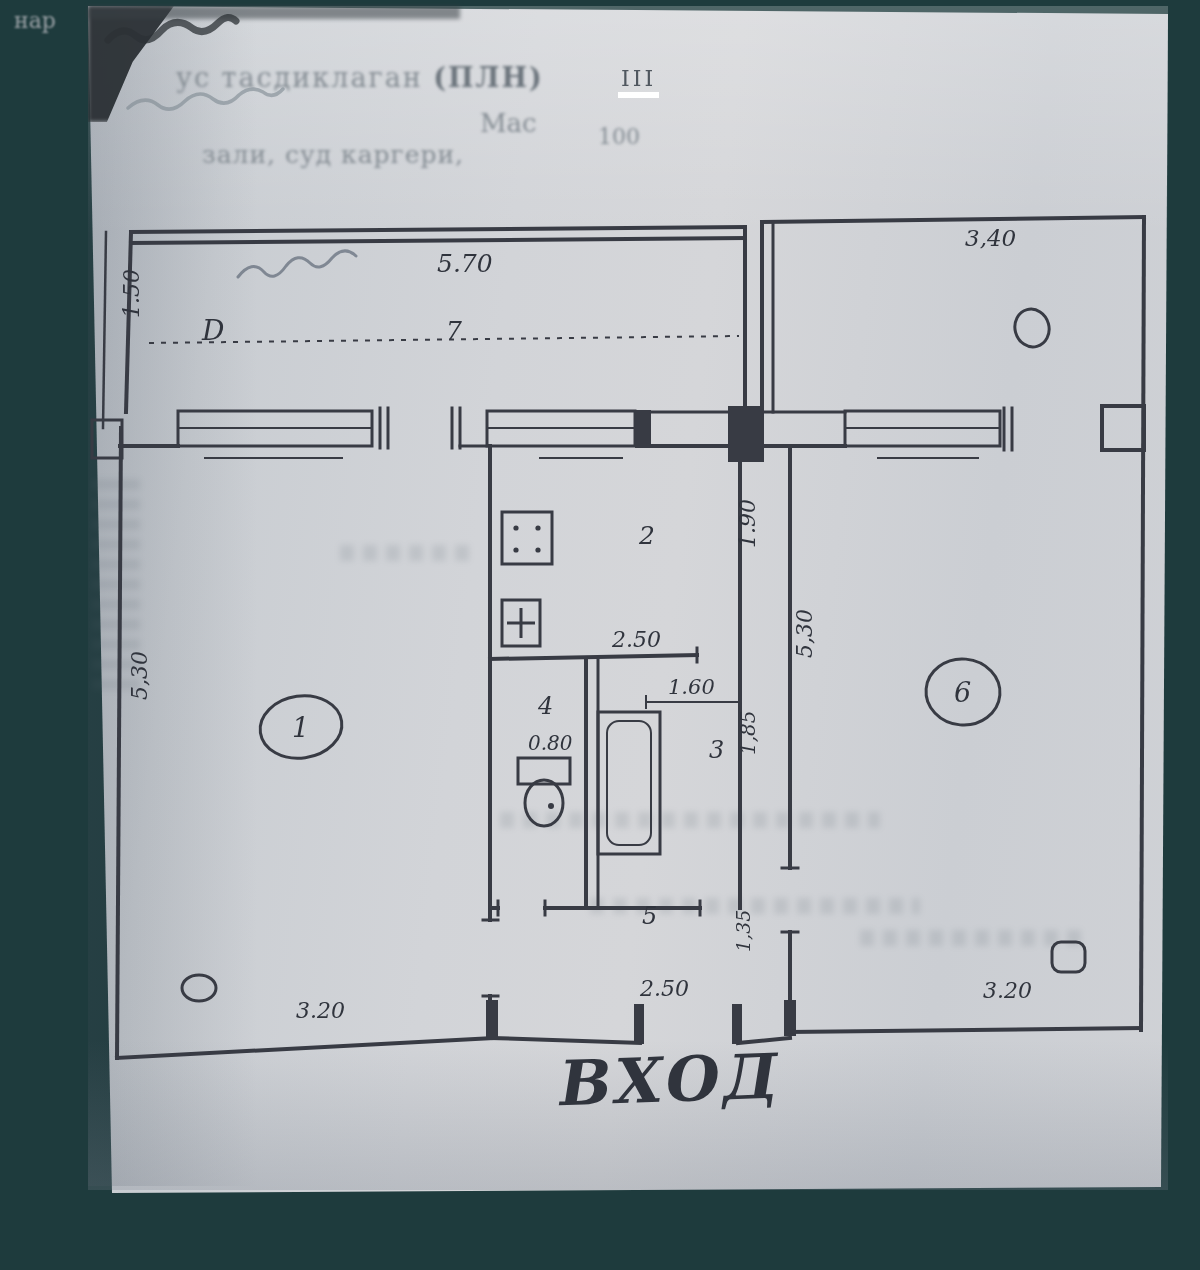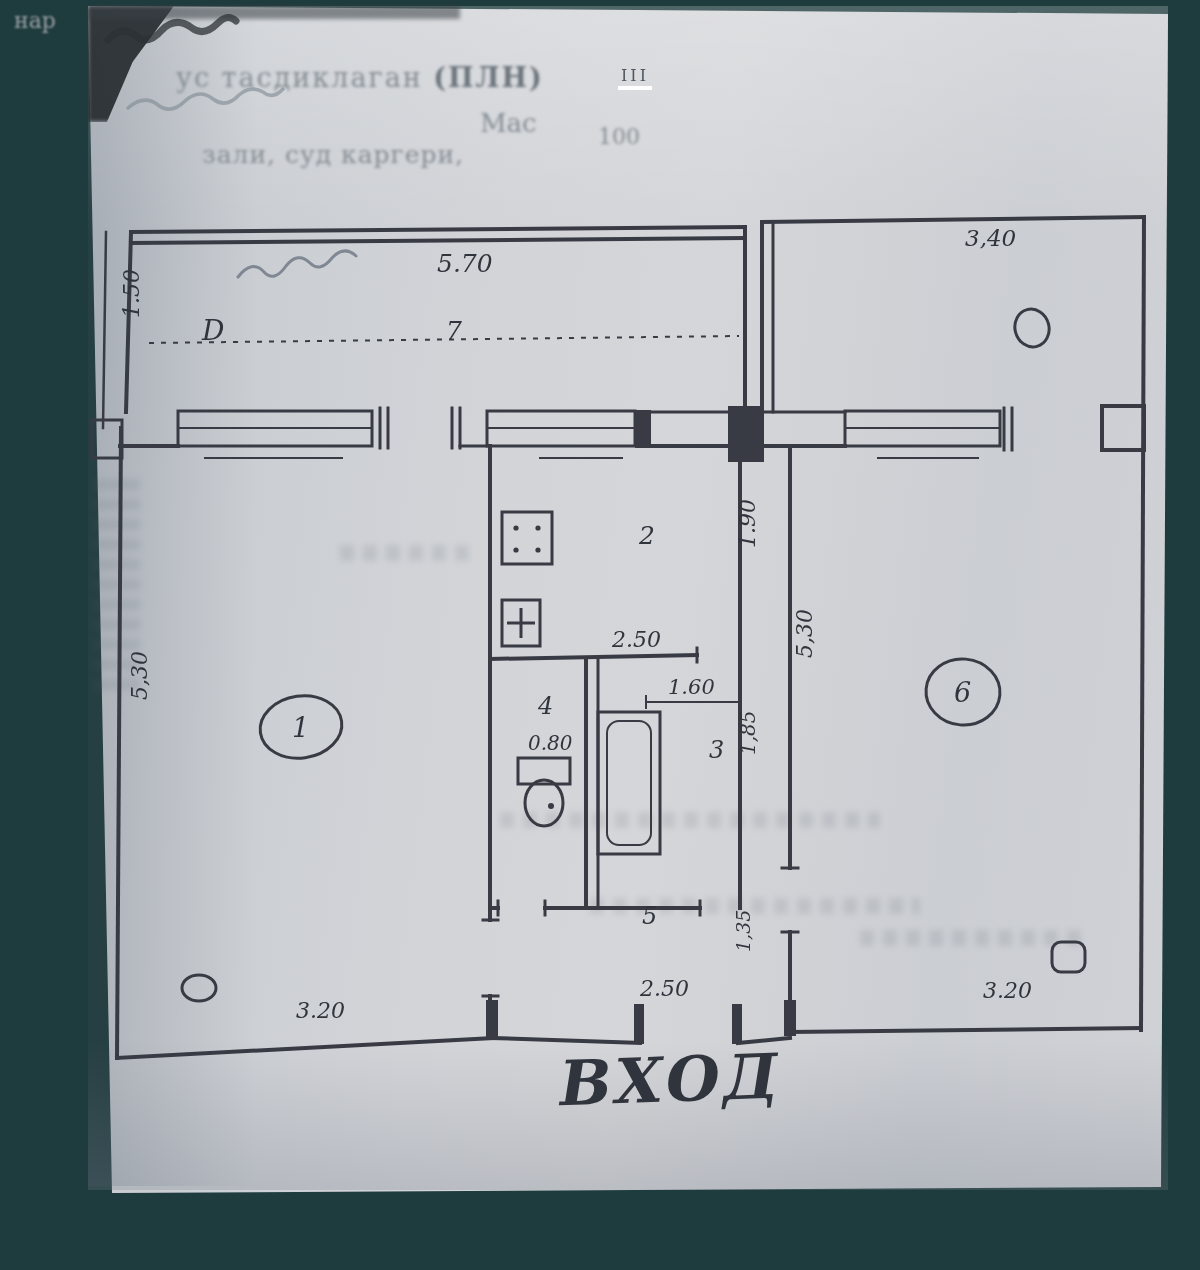--- a/index.html
+++ b/index.html
@@ -11,22 +11,22 @@
   .shade{position:absolute;pointer-events:none;}
   .shade-top{left:88px;top:6px;width:1080px;height:230px;background:linear-gradient(180deg,rgba(255,255,255,.22),transparent);}
   .shade-left{left:88px;top:6px;width:170px;height:1180px;background:linear-gradient(90deg,rgba(70,80,92,.20),transparent);}
   .shade-bottom{left:88px;top:1040px;width:1080px;height:150px;background:linear-gradient(0deg,rgba(118,126,138,.28),transparent);}
   .corner-dark{position:absolute;left:88px;top:6px;width:86px;height:116px;
                clip-path:polygon(0 0,100% 0,52% 48%,22% 100%,0 100%);
                background:#272c30;filter:blur(2px);opacity:.92;}
   .topstrip-dark{position:absolute;left:88px;top:6px;width:372px;height:13px;background:#3a4146;filter:blur(2px);opacity:.55;}
   .ftext{position:absolute;color:#858d94;filter:blur(1.4px);white-space:nowrap;}
   .corner-text{position:absolute;color:#9aa1a6;font-size:22px;filter:blur(1px);}
-  .roman{position:absolute;color:#50575f;font-size:16px;letter-spacing:3px;
-         border-bottom:4px solid #ffffff;padding:0 3px 1px;filter:blur(.4px);}
+  .roman{position:absolute;color:#50575f;font-size:22px;letter-spacing:3px;
+         border-bottom:6px solid #ffffff;padding:0 3px 1px;filter:blur(.4px);}
   .smudge{position:absolute;filter:blur(3px);opacity:.14;height:16px;
           background:repeating-linear-gradient(90deg,#55626b 0 14px,transparent 14px 23px);}
   .smudge-v{position:absolute;filter:blur(3px);opacity:.13;width:48px;
           background:repeating-linear-gradient(0deg,#55626b 0 11px,transparent 11px 20px);}
   svg text{fill:#30343d;font-family:"DejaVu Serif",serif;font-style:italic;}
   .entrance-text{font-weight:bold;letter-spacing:3px;}
 </style>
 </head>
 <body>
 

